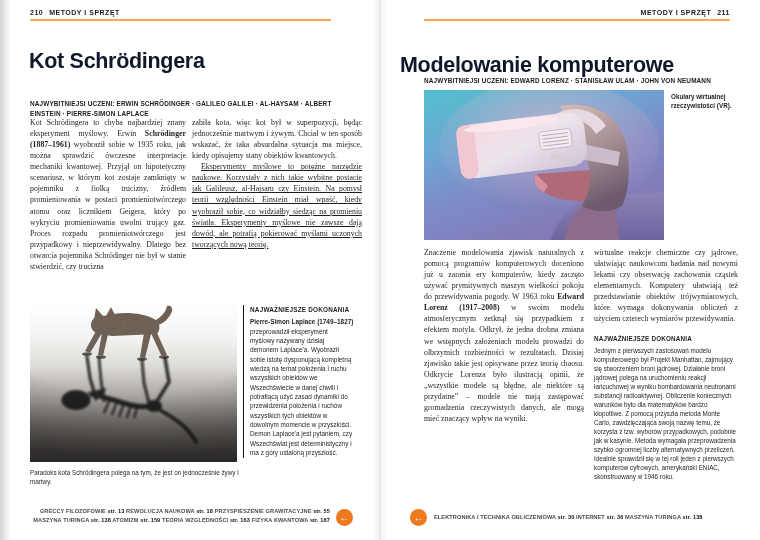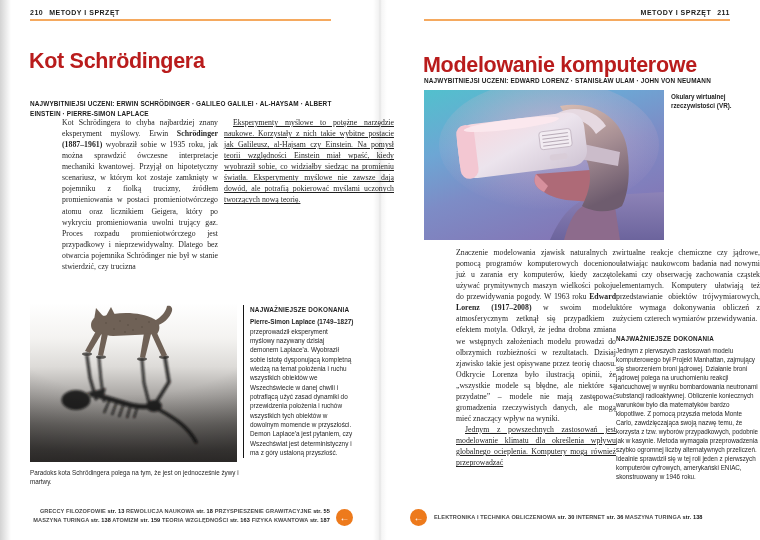--- a/index.html
+++ b/index.html
@@ -9,32 +9,32 @@
              background:linear-gradient(90deg,rgba(110,110,110,.30),rgba(255,255,255,0));}
   .gutter{position:absolute;left:373px;top:0;width:14px;height:100%;
           background:linear-gradient(90deg,rgba(0,0,0,0),rgba(0,0,0,.05) 40%,rgba(0,0,0,.10) 50%,rgba(0,0,0,.04) 62%,rgba(0,0,0,0));}
 
   .pagehead{font-size:7px;font-weight:bold;letter-spacing:.5px;color:#1c1c1a;}
   .pagehead-left{position:absolute;left:30px;top:9px;width:301px;}
   .pagehead-right{position:absolute;left:424px;top:9px;width:306px;text-align:right;}
   .rule{margin-top:3px;height:2px;background:var(--rule,#f5a95f);}
   .pagehead .sep{display:inline-block;width:6px;}
 
-  .title{font-size:21.5px;font-weight:bold;line-height:1.07;letter-spacing:-.3px;color:#b91c1c;}
+  .title{font-size:21.5px;font-weight:bold;line-height:1.07;letter-spacing:-.3px;color:#0f172a;}
   .title-left{position:absolute;left:29px;top:36px;width:340px;}
-  .title-right{position:absolute;left:423px;top:40px;width:320px;}
+  .title-right{position:absolute;left:400px;top:40px;width:320px;}
 
   .scientists{font-size:6.4px;font-weight:bold;letter-spacing:.15px;line-height:1.55;color:#1b1b1b;}
   .sci-left{position:absolute;left:30px;top:93px;width:332px;}
   .sci-right{position:absolute;left:424px;top:70px;width:314px;}
 
-  .cols{display:flex;margin-left:32px;}
+  .cols{display:flex;}
   .cols-left{position:absolute;left:30px;top:117px;width:332px;gap:6px;}
   .cols-left .c1{width:156px;} .cols-left .c2{width:170px;}
-  .cols-right{position:absolute;left:424px;top:247px;width:314px;gap:0;}
+  .cols-right{position:absolute;left:424px;top:247px;width:314px;gap:10px;}
   .cols-right .c1{width:160px;} .cols-right .c2{width:144px;}
   .body-text p{margin:0;font-family:"Liberation Serif", serif;font-size:7.8px;line-height:1.42;
                text-align:justify;color:#1f1f1f;}
   .body-text p.indent{text-indent:9px;text-decoration:underline;}
   .b{font-weight:bold;}
 
   .cat-figure{position:absolute;left:30px;top:303px;width:207px;height:159px;z-index:2;
     background:linear-gradient(180deg,#ffffff 0%,#f4f3f1 22%,#dddbd8 40%,#aaa7a4 58%,#716e6b 76%,#464341 93%,#3a3735 100%);}
   .cat-figure::after{content:"";position:absolute;inset:0;
     background:radial-gradient(120% 90% at 50% 8%,rgba(0,0,0,0) 55%,rgba(0,0,0,.28) 100%);}
@@ -75,20 +75,21 @@
       <span>Kot Schrödingera</span><br>
     </h1>
 
     <p class="scientists sci-left">NAJWYBITNIEJSI UCZENI: ERWIN SCHRÖDINGER · GALILEO GALILEI · AL-HAYSAM · ALBERT EINSTEIN · PIERRE-SIMON LAPLACE</p>
 
     <div class="cols cols-left body-text">
       <div class="c1">
         <p><span>Kot Schrödingera to chyba najbardziej znany eksperyment myślowy. Erwin </span><span class="b">Schrödinger (1887–1961)</span><span> wyobraził sobie w 1935 roku, jak można sprawdzić ówczesne interpretacje mechaniki kwantowej. Przyjął on hipotetyczny scenariusz, w którym kot zostaje zamknięty w pojemniku z fiolką trucizny, źródłem promieniowania w postaci promieniotwórczego atomu oraz licznikiem Geigera, który po wykryciu promieniowania uwolni trujący gaz. Proces rozpadu promieniotwórczego jest przypadkowy i nieprzewidywalny. Dlatego bez otwarcia pojemnika Schrödinger nie był w stanie stwierdzić, czy trucizna</span></p>
       </div>
       <div class="c2">
+        <p>zabiła kota, więc kot był w superpozycji, będąc jednocześnie martwym i żywym. Chciał w ten sposób wskazać, że taka absurdalna sytuacja ma miejsce, kiedy opisujemy stany obiektów kwantowych.</p>
         <p class="indent">Eksperymenty myślowe to potężne narzędzie naukowe. Korzystały z nich takie wybitne postacie jak Galileusz, al-Hajsam czy Einstein. Na pomysł teorii względności Einstein miał wpaść, kiedy wyobraził sobie, co widziałby siedząc na promieniu światła. Eksperymenty myślowe nie zawsze dają dowód, ale potrafią pokierować myślami uczonych tworzących nową teorię.</p>
       </div>
     </div>
 
     <figure class="cat-figure" style="margin:0;">
       <svg viewBox="0 0 207 159" width="207" height="159">
         <defs>
           <filter id="shblur" x="-20%" y="-20%" width="140%" height="140%">
               <feGaussianBlur stdDeviation="1.1"></feGaussianBlur>
             </filter>
@@ -227,21 +228,20 @@
           </g>
           <rect x="124" y="68" width="18" height="6" rx="3" fill="#d9cdd8"></rect>
         </g>
       </svg>
     </figure>
     <figcaption class="vr-caption">Okulary wirtualnej rzeczywistości (VR).</figcaption>
 
     <div class="cols cols-right body-text">
       <div class="c1">
         <p><span>Znaczenie modelowania zjawisk naturalnych z pomocą programów komputerowych doceniono już u zarania ery komputerów, kiedy zaczęto używać prymitywnych maszyn wielkości pokoju do przewidywania pogody. W 1963 roku </span><span class="b">Edward Lorenz (1917–2008)</span><span> w swoim modelu atmosferycznym zetknął się przypadkiem z efektem motyla. Odkrył, że jedna drobna zmiana we wstępnych założeniach modelu prowadzi do olbrzymich rozbieżności w rezultatach. Dzisiaj zjawisko takie jest opisywane przez teorię chaosu. Odkrycie Lorenza było ilustracją opinii, że „wszystkie modele są błędne, ale niektóre są przydatne” – modele nie mają zastępować gromadzenia rzeczywistych danych, ale mogą mieć znaczący wpływ na wyniki.</span></p>
-        <p class="indent">Jednym z powszechnych zastosowań jest modelowanie klimatu dla określenia wpływu globalnego ocieplenia. Komputery mogą również przeprowadzać</p>
       </div>
       <div class="c2">
         <p>wirtualne reakcje chemiczne czy jądrowe, ułatwiając naukowcom badania nad nowymi lekami czy obserwację zachowania cząstek elementarnych. Komputery ułatwiają też przedstawianie obiektów trójwymiarowych, które wymaga dokonywania obliczeń z użyciem czterech wymiarów przewidywania.</p>
         <aside class="sidebar-right">
           <div class="sb-title">NAJWAŻNIEJSZE DOKONANIA</div>
           <div>Jednym z pierwszych zastosowań modelu komputerowego był Projekt Manhattan, zajmujący się stworzeniem broni jądrowej. Działanie broni jądrowej polega na uruchomieniu reakcji łańcuchowej w wyniku bombardowania neutronami substancji radioaktywnej. Obliczenie koniecznych warunków było dla matematyków bardzo kłopotliwe. Z pomocą przyszła metoda Monte Carlo, zawdzięczająca swoją nazwę temu, że korzysta z tzw. wyborów przypadkowych, podobnie jak w kasynie. Metoda wymagała przeprowadzenia szybko ogromnej liczby alternatywnych przeliczeń. Idealnie sprawdził się w tej roli jeden z pierwszych komputerów cyfrowych, amerykański ENIAC, skonstruowany w 1946 roku.</div>
         </aside>
       </div>
     </div>
 

